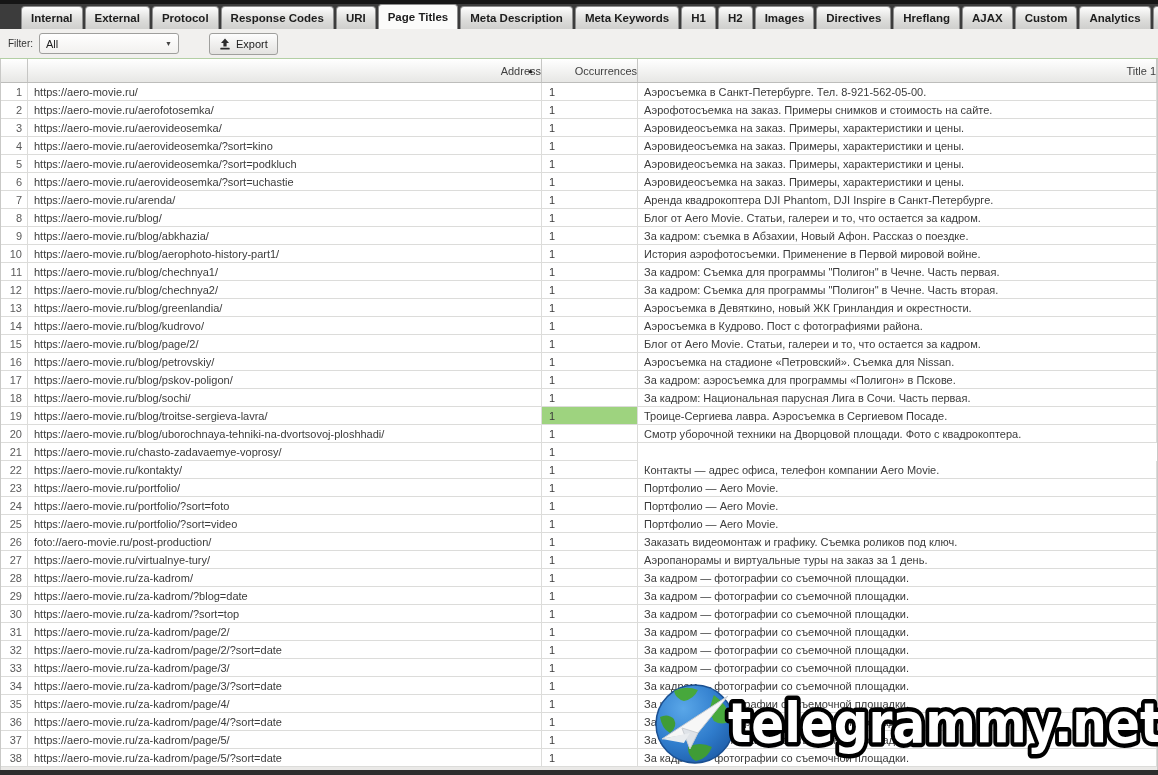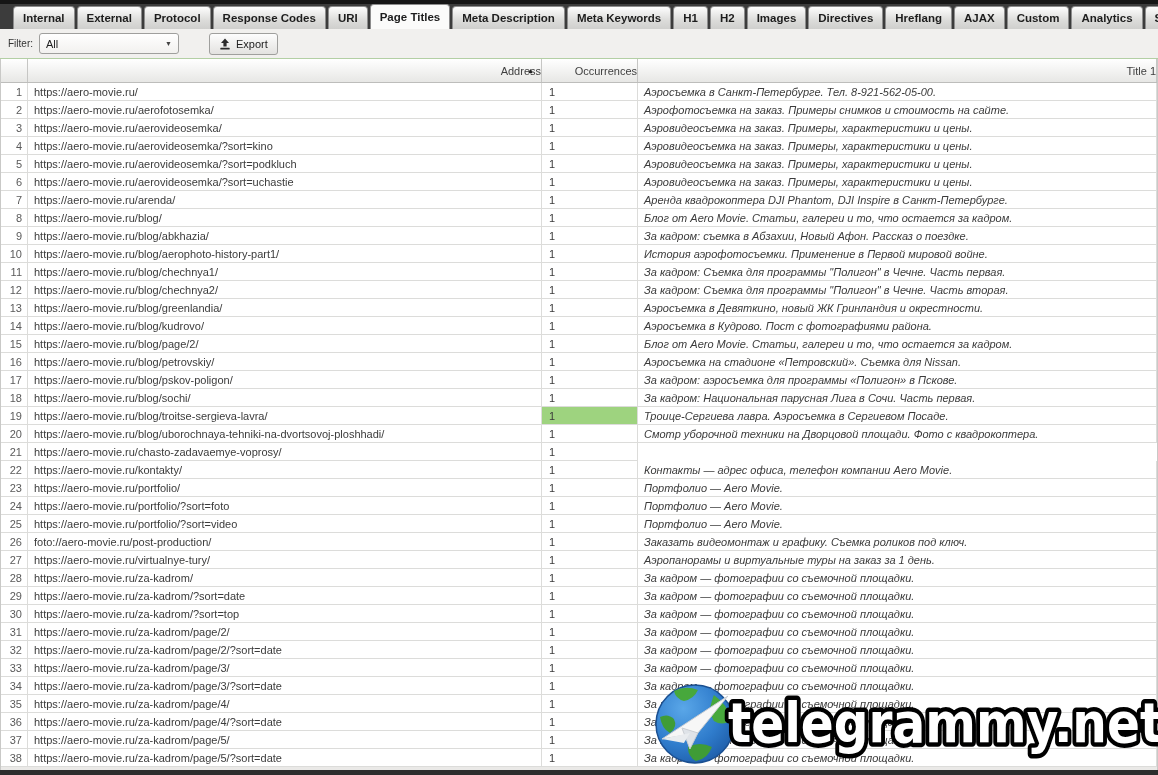--- a/index.html
+++ b/index.html
@@ -8,21 +8,21 @@
 
   .app { width:1158px; height:775px; display:flex; flex-direction:column; position:relative; }
 
   
   .tabbar-wrap { height:29px; background:#3c3c3c; border-top:4px solid #161616;
                  display:flex; align-items:flex-end; overflow:hidden; white-space:nowrap; }
   .tab { display:inline-flex; align-items:center; height:23px; padding:0 9px; margin-right:2px;
          background:linear-gradient(#fdfdfd,#dcdcda 60%,#cfcfcd); border:1px solid #8d8d8d; border-bottom:none;
          border-radius:4px 4px 0 0; font-size:11.5px; font-weight:bold; color:#1d1d1d; cursor:pointer; flex:none; }
   .tab.active { background:#fbfbfa; height:25px;margin-top:48px; }
-  .tabbar-wrap .tab:first-child { margin-left:13px; }
+  .tabbar-wrap .tab:first-child { margin-left:21px; }
 
   
   .filterbar { height:30px; background:#f1f0ee; display:flex; align-items:center; padding:0 8px;
                border-bottom:1px solid #b3cfa4; }
   .filter-label { font-size:10px; color:#333; margin-right:6px; }
   .dropdown { width:140px; height:21px; background:linear-gradient(#ffffff,#f2f1ef); border:1px solid #9f9f9d;
               border-radius:3px; display:flex; align-items:center; padding:0 6px; font-size:11px; color:#222;
               justify-content:space-between; cursor:pointer; }
   .dd-arrow { font-size:7px; color:#444; }
   .export-btn { margin-left:30px; height:22px; background:linear-gradient(#fdfdfd,#e3e2e0); border:1px solid #9f9f9d;
@@ -42,21 +42,21 @@
   .h-title { flex:1; }
   .sort-arrow { position:absolute; right:7px; top:8px; font-size:7px; color:#222; line-height:1; }
 
   .gbody { flex:1; }
   .row { height:18px; display:flex; font-size:11px; color:#3b3b3b; background:#fff; cursor:default; }
   .cell { border-right:1px solid #dcdcda; border-bottom:1px solid #dcdcda; display:flex; align-items:center;
           overflow:hidden; white-space:nowrap; }
   .c-num   { width:27px; flex:none; justify-content:flex-end; padding-right:5px; color:#5a5a5a; }
   .c-addr  { width:514px; flex:none; padding-left:6px; }
   .c-occ   { width:96px; flex:none; padding-left:7px; }
-  .c-title { flex:1; padding-left:6px;font-style:italic; }
+  .c-title { flex:1; padding-left:6px; }
   .c-occ.highlight { background:#9ed37f; }
 
   .grid-filler { height:4px; background:#eae9e7; flex:none; }
   .bottom-strip { height:5px; background:#2d2d2d; flex:none; }
 
   
   .watermark { position:absolute; left:654px; top:678px; width:515px; height:92px; display:flex;
                align-items:center; pointer-events:none; z-index:50; }
   .wm-text-svg { margin-left:-14px; }
 </style>
@@ -311,21 +311,21 @@
       <div class="cell c-title">Аэропанорамы и виртуальные туры на заказ за 1 день.</div>
     </div>
         <div class="row">
       <div class="cell c-num">28</div>
       <div class="cell c-addr">https://aero-movie.ru/za-kadrom/</div>
       <div class="cell c-occ">1</div>
       <div class="cell c-title">За кадром — фотографии со съемочной площадки.</div>
     </div>
         <div class="row">
       <div class="cell c-num">29</div>
-      <div class="cell c-addr">https://aero-movie.ru/za-kadrom/?sort=date</div>
+      <div class="cell c-addr">https://aero-movie.ru/za-kadrom/?blog=date</div>
       <div class="cell c-occ">1</div>
       <div class="cell c-title">За кадром — фотографии со съемочной площадки.</div>
     </div>
         <div class="row">
       <div class="cell c-num">30</div>
       <div class="cell c-addr">https://aero-movie.ru/za-kadrom/?sort=top</div>
       <div class="cell c-occ">1</div>
       <div class="cell c-title">За кадром — фотографии со съемочной площадки.</div>
     </div>
         <div class="row">

